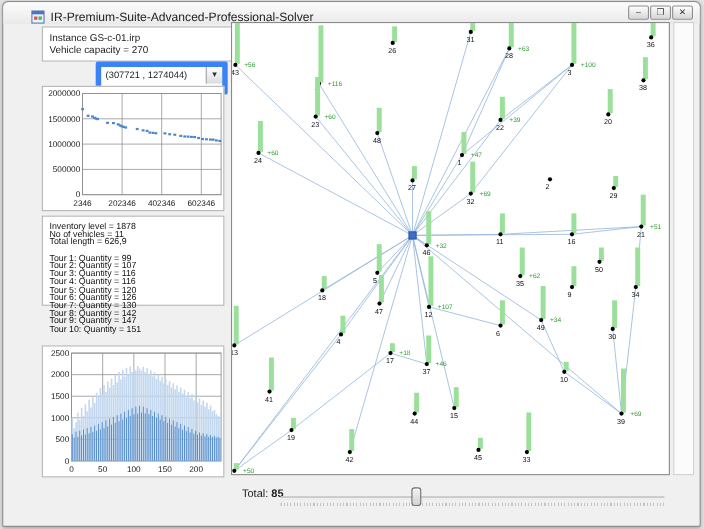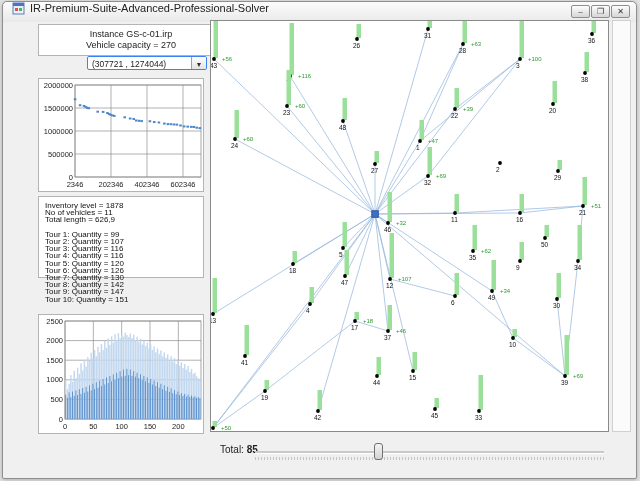--- a/index.html
+++ b/index.html
@@ -2,31 +2,31 @@
 <html><head>
 <meta charset="utf-8">
 <style>
   html,body{margin:0;padding:0;width:640px;height:481px;background:#e4e4e4;
     font-family:"Liberation Sans",sans-serif;overflow:hidden;}
   .window{position:absolute;left:2px;top:1px;width:633px;height:476px;
     background:#f0f0f0;border:1px solid #8f8f8f;border-radius:5px 5px 2px 2px;
     box-shadow:0 1px 4px rgba(0,0,0,.25);}
   .titlebar{position:absolute;left:0;top:0;right:0;height:20px;
     background:linear-gradient(#fcfcfc,#e9e9e9);border-radius:5px 5px 0 0;
-    display:flex;align-items:flex-start;padding-left:9px;}
+    display:flex;align-items:flex-end;padding-left:25px;}
   .title{font-size:11px;color:#222;margin-left:5px;white-space:nowrap;}
   .winbtns{position:absolute;right:6px;top:3px;display:flex;gap:1px;}
   .winbtn{width:19px;height:13px;border:1px solid #8e8e8e;border-radius:2px;
     background:linear-gradient(#fdfdfd,#d6d6d6);font-size:8px;line-height:11px;
     text-align:center;color:#333;box-sizing:border-box;}
   .panel{position:absolute;background:#fff;border:1px solid #b4b4b4;box-sizing:border-box;}
   .smalltext{font-size:9px;color:#222;line-height:11px;padding:4px 6px;}
   .alt-label{position:absolute;left:35px;top:58px;font-size:9.5px;color:#222;margin-top:33px;}
-  .dropdown{position:absolute;left:84px;top:54px;width:120px;height:14px;
-    background:#fff;border:1px solid #3b82f6;border-radius:2px;box-sizing:border-box;
+  .dropdown{position:absolute;left:84px;top:54px;width:120px;height:30px;
+    background:#fff;border:5px solid #3b82f6;border-radius:2px;box-sizing:border-box;
     font-size:8.5px;color:#222;line-height:15px;padding-left:4px;overflow:hidden;}
   .dropdown .arrow{position:absolute;right:0;top:0;width:14px;height:15px;
     border-left:1px solid #a0a0a0;background:linear-gradient(#fefefe,#dcdcdc);
     font-size:7px;text-align:center;line-height:15px;color:#333;}
   .info2{font-size:8px;line-height:7.2px;color:#111;padding:5px 6px;white-space:pre-line;}
   .mapframe{position:absolute;left:207px;top:18px;width:399px;height:412px;
     background:#fff;border:1px solid #8a8a8a;box-sizing:border-box;}
   .rgutter{position:absolute;left:609px;top:18px;width:19px;height:412px;
     background:#fbfbfb;border:1px solid #d0d0d0;box-sizing:border-box;}
   .period{position:absolute;left:217px;top:442px;font-size:10px;color:#222;}
@@ -52,21 +52,21 @@
       <rect x="7" y="6" width="3" height="3" fill="#58b058"></rect>
     </svg>
     <span class="title">IR-Premium-Suite-Advanced-Professional-Solver</span>
     <div class="winbtns">
       <div class="winbtn">–</div>
       <div class="winbtn">❐</div>
       <div class="winbtn">✕</div>
     </div>
   </div>
 
-  <div class="panel" style="left:35px;top:22px;width:186px;height:32px;text-align:center;">
+  <div class="panel" style="left:35px;top:22px;width:186px;height:32px;">
     <div class="smalltext">
       <div>Instance GS-c-01.irp</div>
       <div>Vehicle capacity = 270</div>
     </div>
   </div>
 
   <span class="alt-label">Alternative</span>
   <div class="dropdown">
     <span>(307721 , 1274044)</span>
     <span class="arrow">▼</span>

